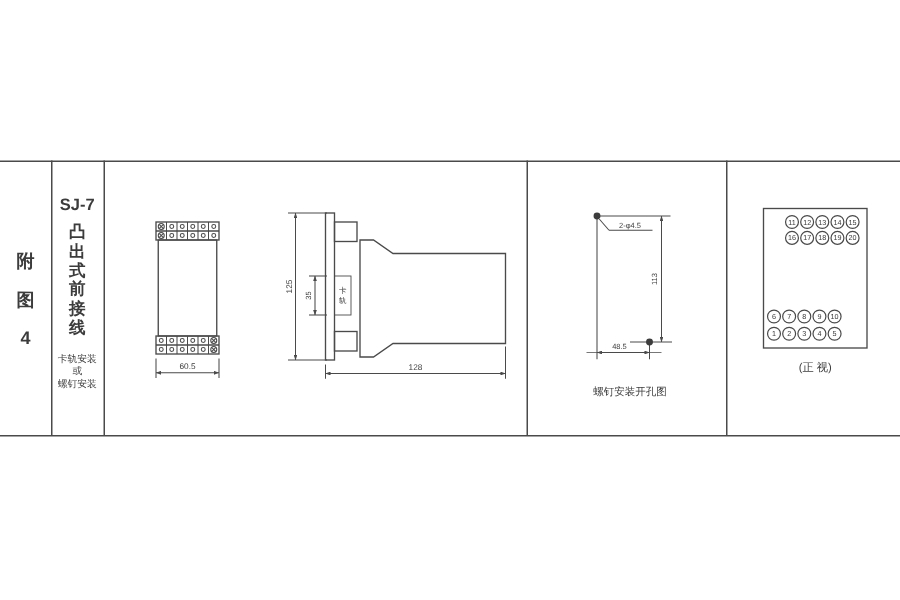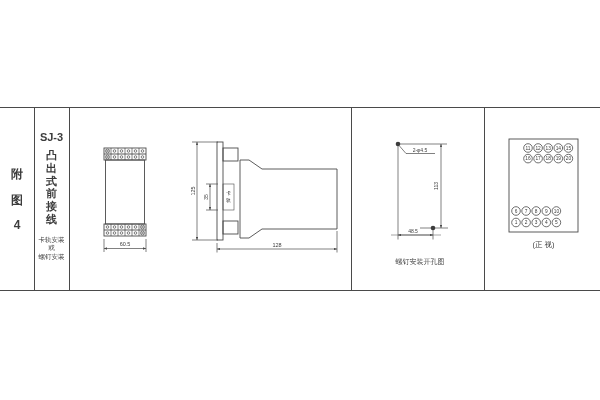--- a/index.html
+++ b/index.html
@@ -35,21 +35,21 @@
   <div class="vline" style="top:107px;left:351px;height:183px;"></div>
   <div class="vline" style="top:107px;left:484px;height:183px;"></div>
 
   <div class="col fig-label">
     <span>附</span>
     <span>图</span>
     <span>4</span>
   </div>
 
   <div class="col spec-col">
-    <span class="model">SJ-3</span>
+    <span class="model">SJ-7</span>
     <div class="title-chars">
       <span>凸</span>
       <span>出</span>
       <span>式</span>
       <span>前</span>
       <span>接</span>
       <span>线</span>
     </div>
     <div class="mount-note">
       <div>卡轨安装</div>

